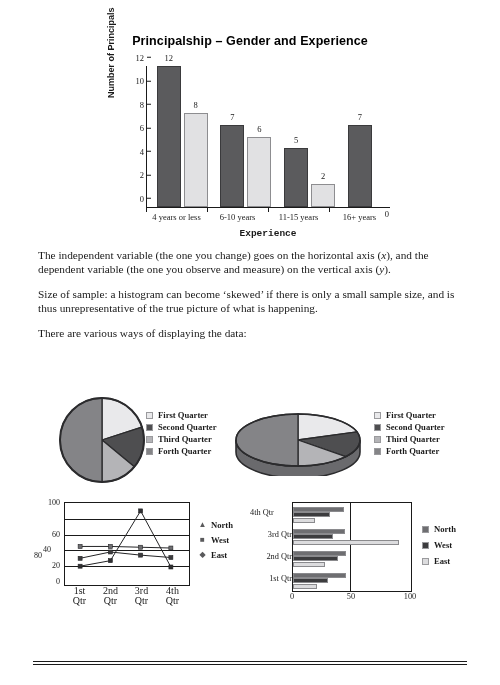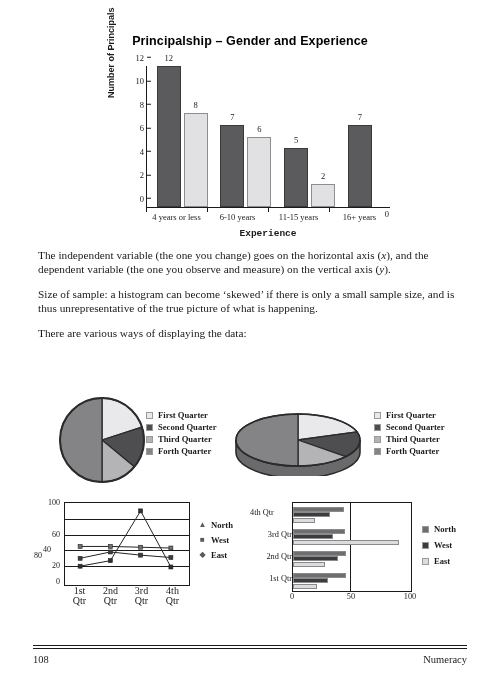--- a/index.html
+++ b/index.html
@@ -362,18 +362,14 @@
         </div>
         <div class="leg-row">
           <div class="sw" style="background: rgb(220, 220, 222);"></div>
           <div class="leg-txt">East</div>
         </div>
       </div>
   </div>
 
   <div class="footer">
     <div class="rule"></div>
-    <div class="frow">
-      <span>108</span>
-      <span>Numeracy</span>
-    </div>
   </div>
 </div>
 
 </body></html>

